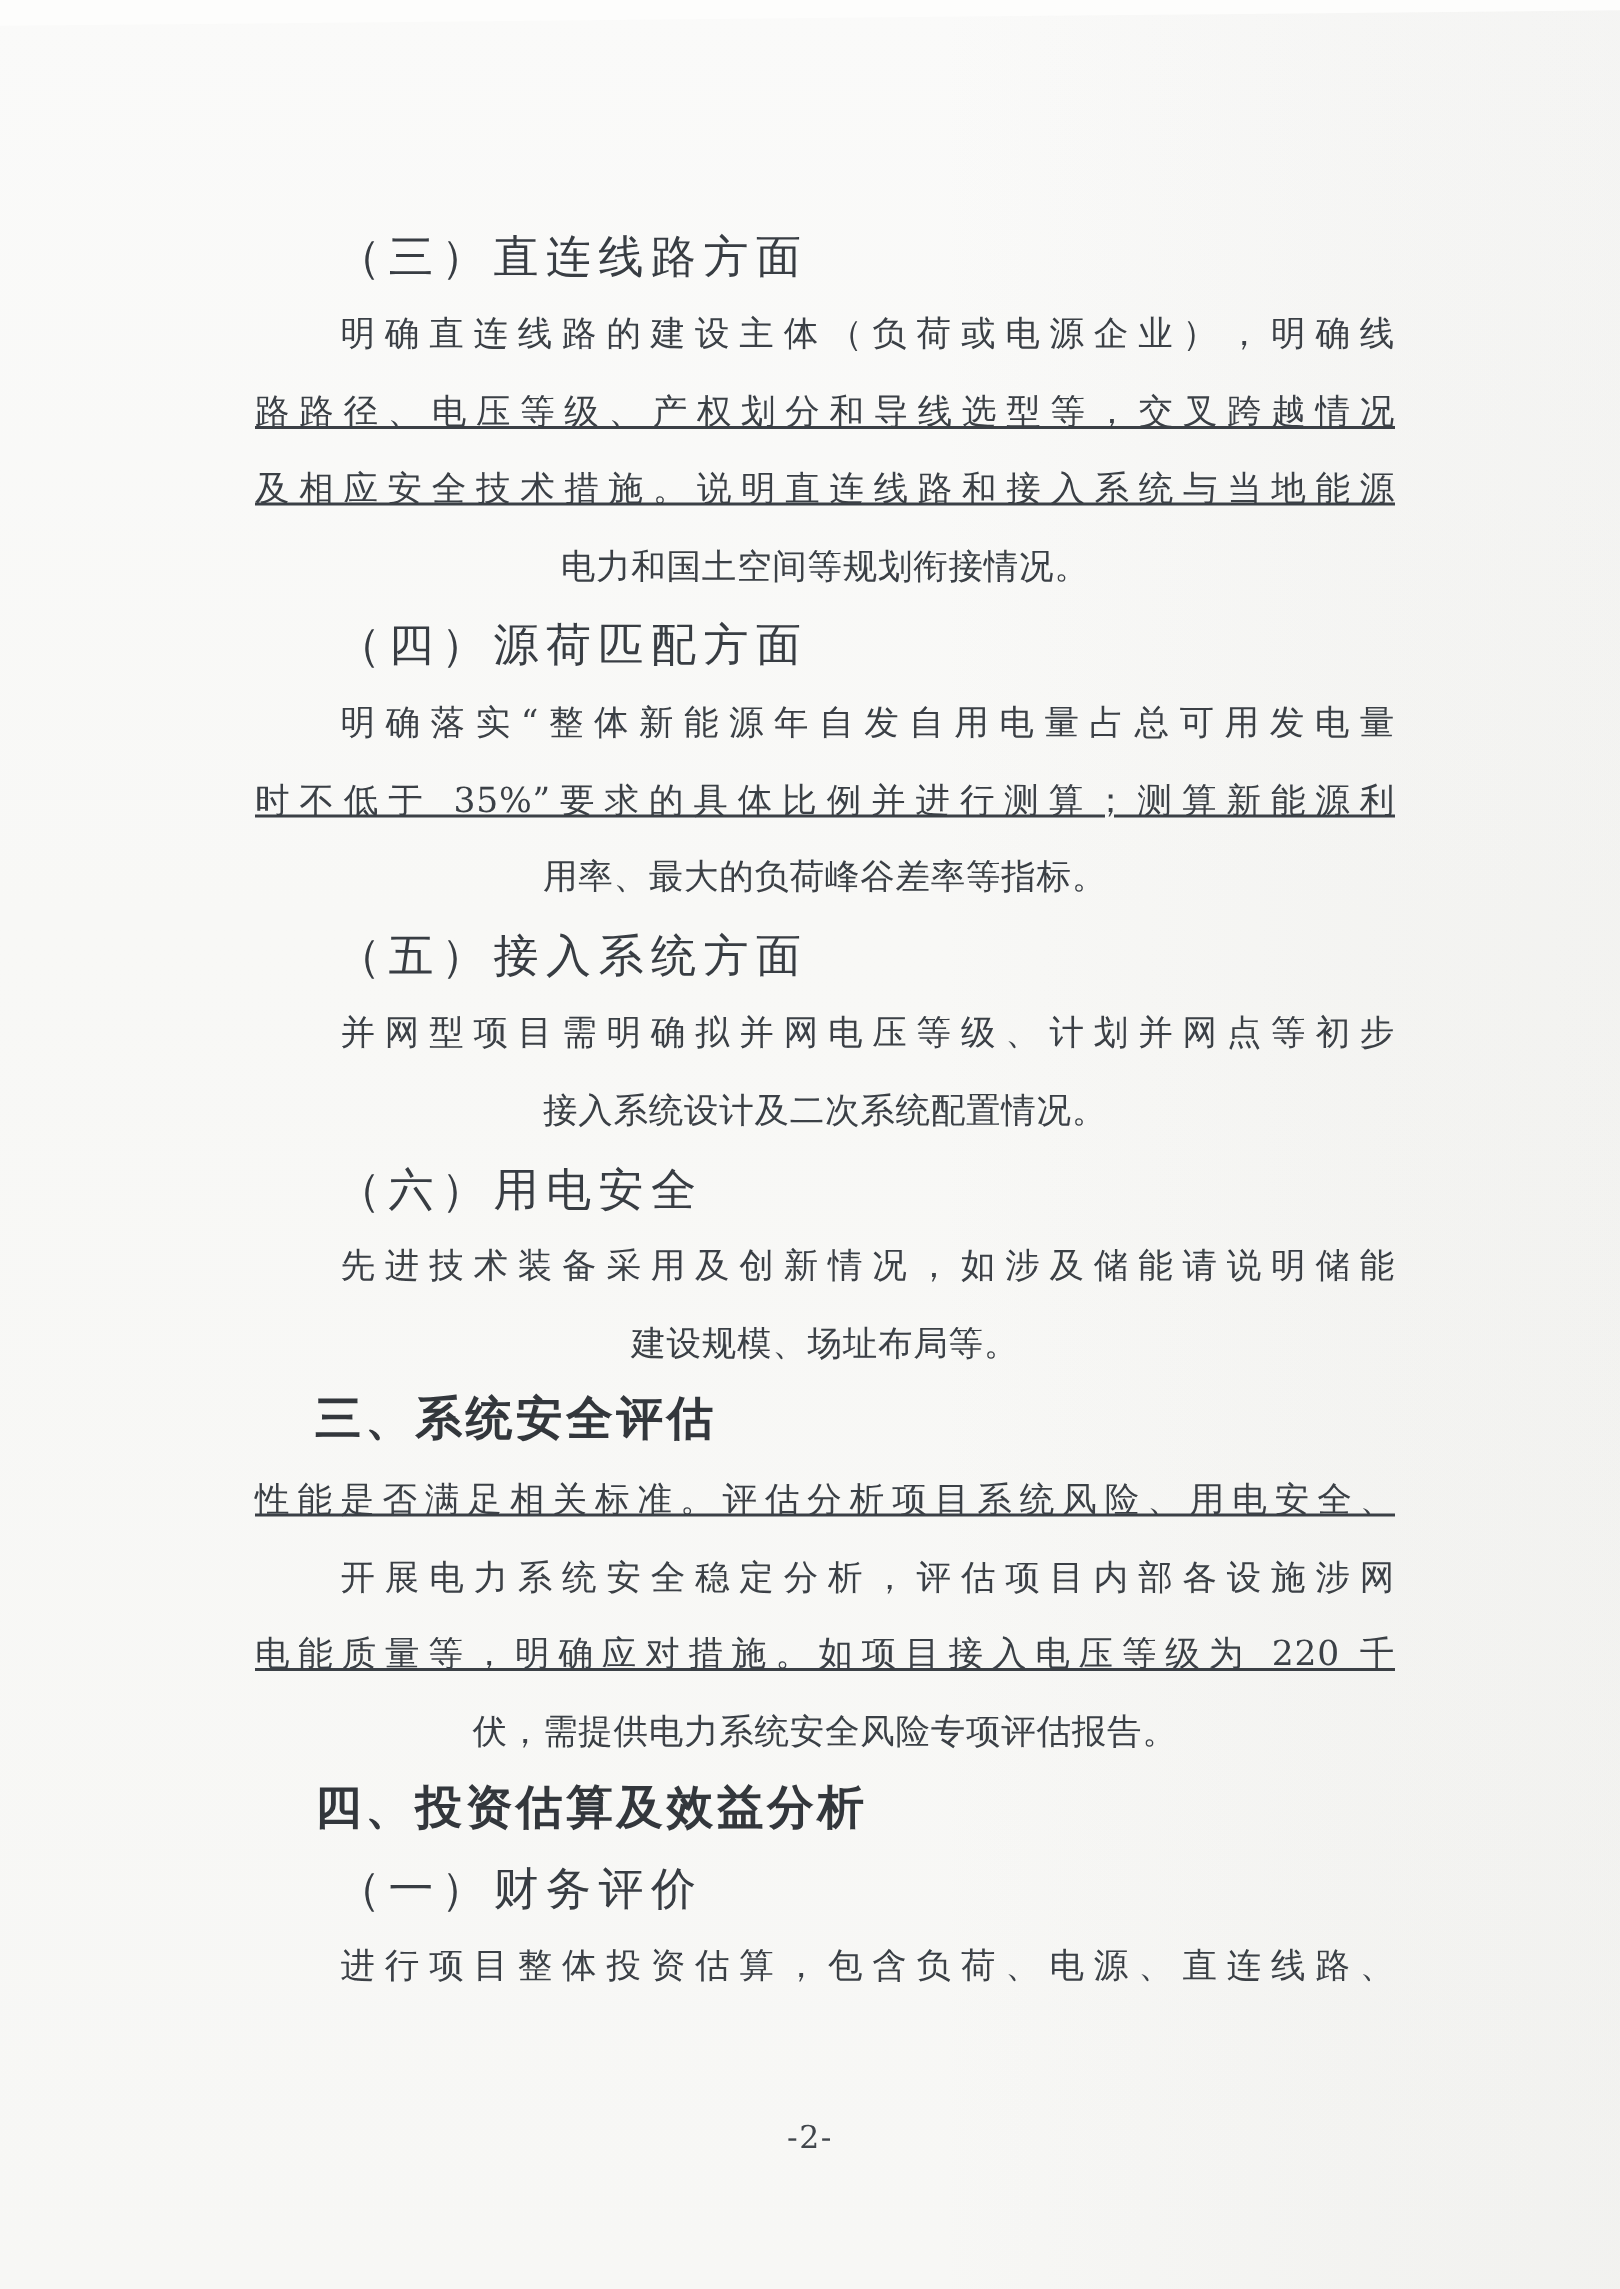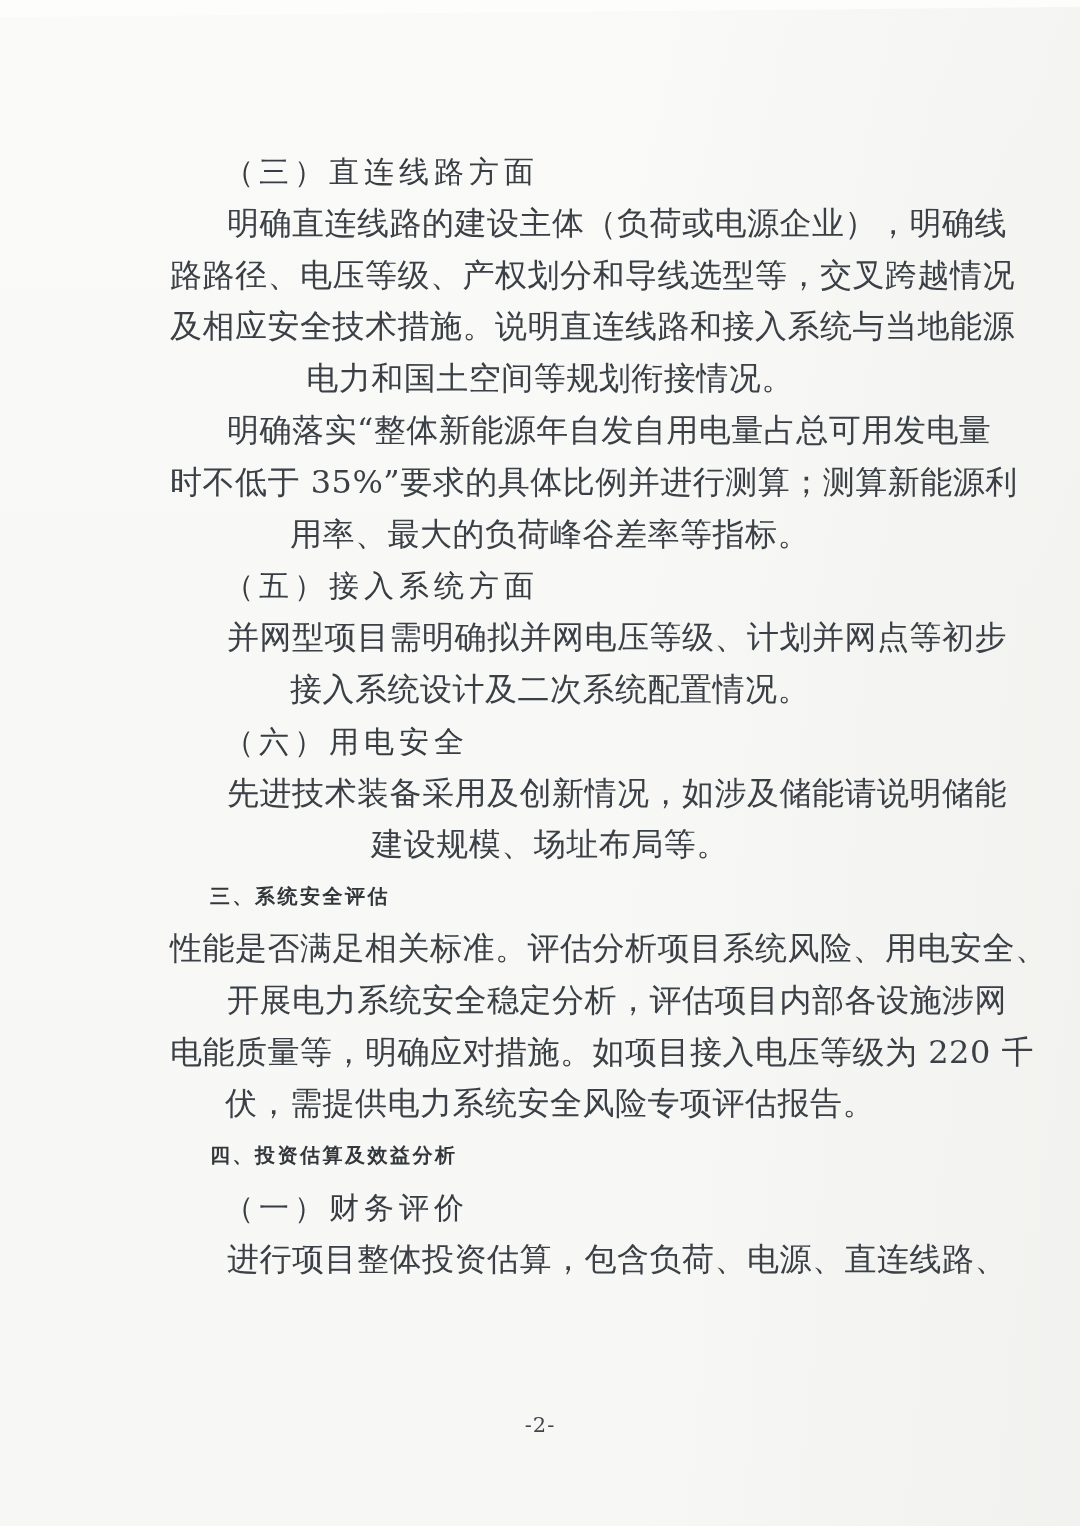--- a/index.html
+++ b/index.html
@@ -32,52 +32,53 @@
   }
   .text-block {
     position: absolute;
     top: 146px;
     left: 170px;
     width: 760px;
   }
   .ln {
     height: 51.8px;
     line-height: 51.8px;
-    font-size: 32px;
+    font-size: 23px;
     letter-spacing: 0.5px;
     white-space: nowrap;
   }
   
   .ln-sub {
     padding-left: 54px;
     letter-spacing: 5px;
     font-size: 30px;
     color: #383d43;
   }
   
   .ln-first {
     text-indent: 57px;
     text-align: justify;
     text-align-last: justify;
   }
   
   .ln-mid {
     text-align: justify;
     text-align-last: justify;
+    text-decoration: underline;
   }
   
   .ln-end {
     text-align: center;
   }
   
   .ln-head {
     padding-left: 40px;
-    font-family: Liberation Sans, sans-serif;
+    font-family: Liberation Mono, monospace;
     font-weight: 700;
-    font-size: 20px;
+    font-size: 31px;
     letter-spacing: 2.5px;
     color: #33373c;
   }
   .page-number {
     position: absolute;
     top: 1413px;
     left: 0;
     width: 1080px;
     text-align: center;
     font-size: 21px;
@@ -92,20 +93,21 @@
 <div class="page">
 
   <div class="scan-edge"></div>
 
   <div class="text-block">
     <div class="ln ln-sub">（三）直连线路方面</div>
     <div class="ln ln-first">明确直连线路的建设主体（负荷或电源企业），明确线</div>
     <div class="ln ln-mid">路路径、电压等级、产权划分和导线选型等，交叉跨越情况</div>
     <div class="ln ln-mid">及相应安全技术措施。说明直连线路和接入系统与当地能源</div>
     <div class="ln ln-end">电力和国土空间等规划衔接情况。</div>
+    <div class="ln ln-sub">（四）源荷匹配方面</div>
     <div class="ln ln-first">明确落实“整体新能源年自发自用电量占总可用发电量</div>
     <div class="ln ln-mid">时不低于 35%”要求的具体比例并进行测算；测算新能源利</div>
     <div class="ln ln-end">用率、最大的负荷峰谷差率等指标。</div>
     <div class="ln ln-sub">（五）接入系统方面</div>
     <div class="ln ln-first">并网型项目需明确拟并网电压等级、计划并网点等初步</div>
     <div class="ln ln-end">接入系统设计及二次系统配置情况。</div>
     <div class="ln ln-sub">（六）用电安全</div>
     <div class="ln ln-first">先进技术装备采用及创新情况，如涉及储能请说明储能</div>
     <div class="ln ln-end">建设规模、场址布局等。</div>
     <div class="ln ln-head">三、系统安全评估</div>

